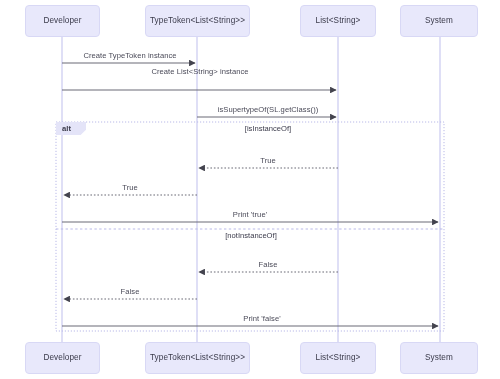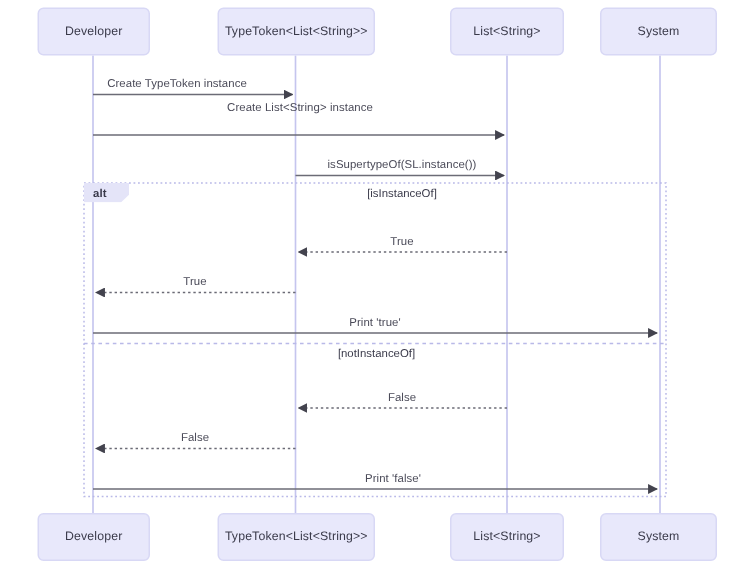--- a/index.html
+++ b/index.html
@@ -127,23 +127,23 @@
     <span>System</span>
   </div>
 
   <div class="alt-tab" style="left:56px; top:122px; width:30px; height:13px;font-weight:bold;">
     <span>alt</span>
   </div>
 
   <div class="frag-label" style="left:268px; top:124px;">[isInstanceOf]</div>
   <div class="frag-label" style="left:251px; top:231px;">[notInstanceOf]</div>
 
-  <div class="msg-label" style="left:118px; top:51px;text-align:right;">Create TypeToken instance</div>
+  <div class="msg-label" style="left:130px; top:51px;text-align:right;">Create TypeToken instance</div>
   <div class="msg-label" style="left:200px; top:67px;">Create List&lt;String&gt; instance</div>
-  <div class="msg-label" style="left:268px; top:105px;">isSupertypeOf(SL.instance())</div>
+  <div class="msg-label" style="left:268px; top:105px;">isSupertypeOf(SL.getClass())</div>
   <div class="msg-label" style="left:268px; top:156px;">True</div>
   <div class="msg-label" style="left:130px; top:183px;">True</div>
   <div class="msg-label" style="left:250px; top:210px;">Print 'true'</div>
   <div class="msg-label" style="left:268px; top:260px;">False</div>
   <div class="msg-label" style="left:130px; top:287px;">False</div>
   <div class="msg-label" style="left:262px; top:314px;">Print 'false'</div>
 
   <div class="participant-box" style="left:25px; top:342px; width:75px; height:32px;">
     <span>Developer</span>
   </div>

